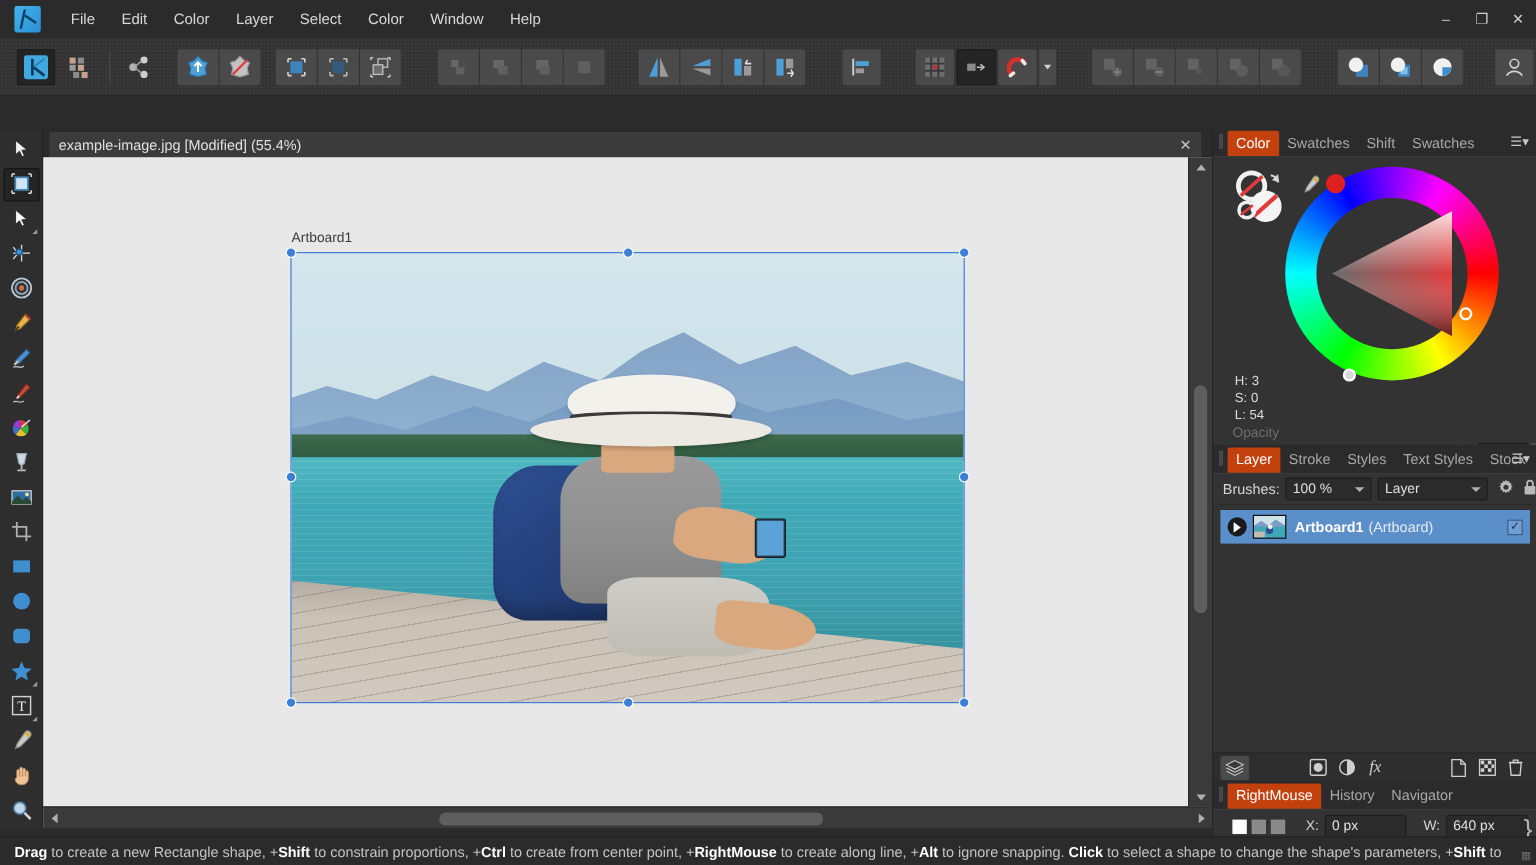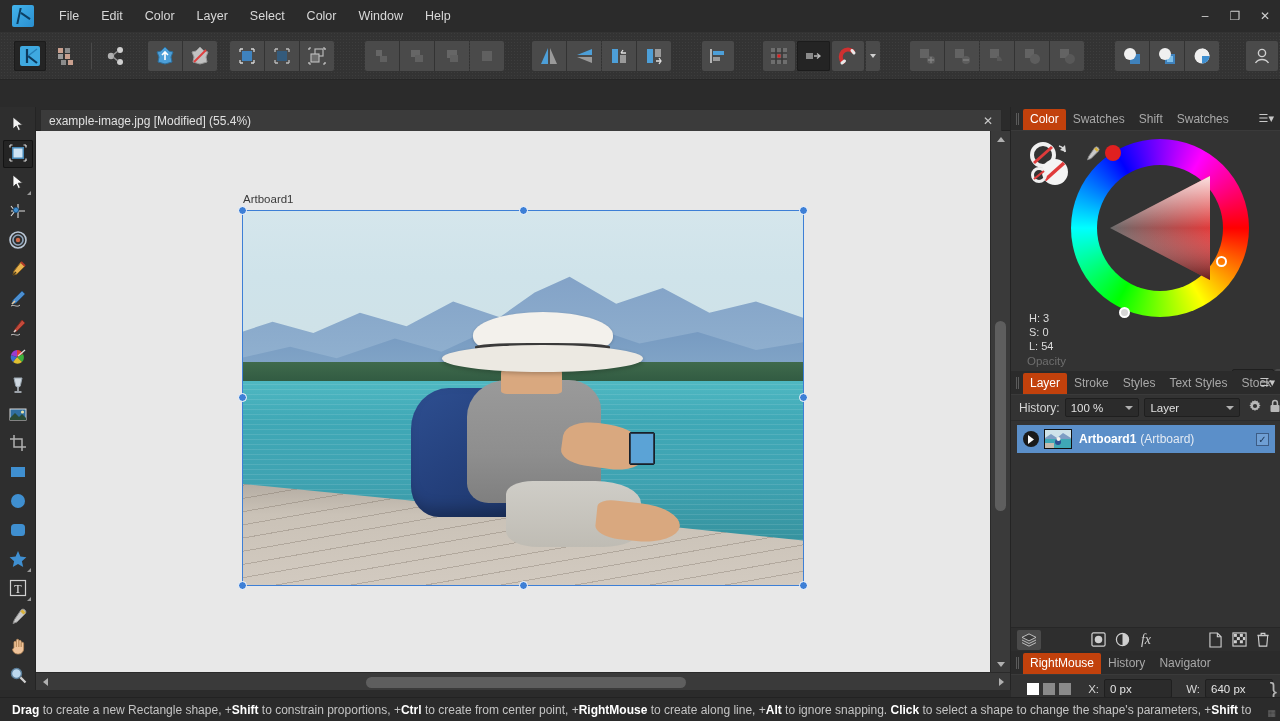--- a/index.html
+++ b/index.html
@@ -1010,21 +1010,21 @@
         <div class="grip">║</div>
         <div class="ptab active">Layer</div>
         <div class="ptab">Stroke</div>
         <div class="ptab">Styles</div>
         <div class="ptab">Text Styles</div>
         <div class="ptab">Stock</div>
         <div class="panel-menu">☰▾</div>
       </div>
 
       <div class="layer-ctrl">
-        <span class="lc-label">History:</span>
+        <span class="lc-label">Brushes:</span>
         <span class="field-sel" style="width:78px">
           <span>100 %</span>
         </span>
         <span class="field-sel" style="width:100px">
           <span>Layer</span>
         </span>
         <span style="margin-left:3px">
           <svg width="14" height="14" viewBox="0 0 16 16">
             <path d="M8 1 l1.1 1.6 1.9 -.5 .4 1.9 1.9 .4 -.5 1.9 1.6 1.1 -1.6 1.1 .5 1.9 -1.9 .4 -.4 1.9 -1.9 -.5 -1.1 1.6 -1.1 -1.6 -1.9 .5 -.4 -1.9 -1.9 -.4 .5 -1.9 -1.6 -1.1 1.6 -1.1 -.5 -1.9 1.9 -.4 .4 -1.9 1.9 .5 Z" fill="#b8b8b8"></path>
             <circle cx="8" cy="8" r="2.4" fill="#333333"></circle>

